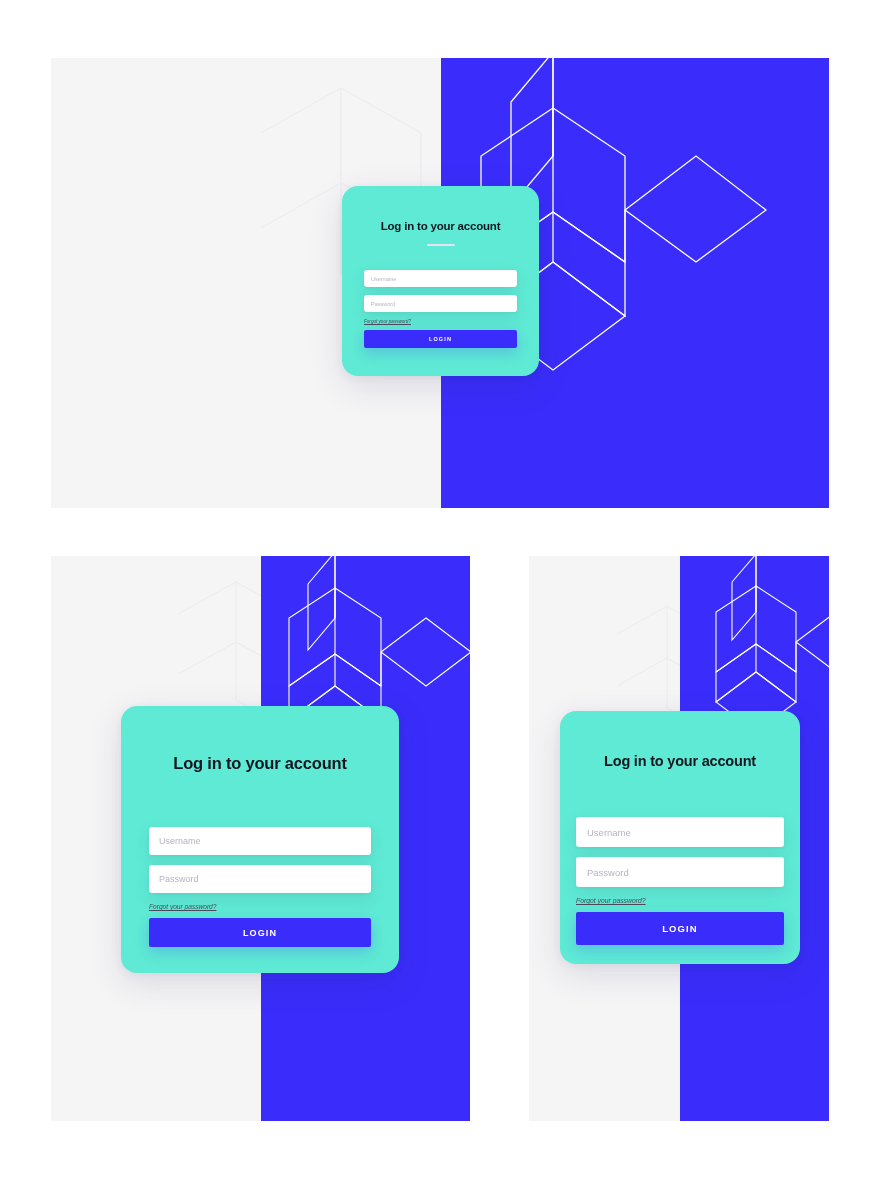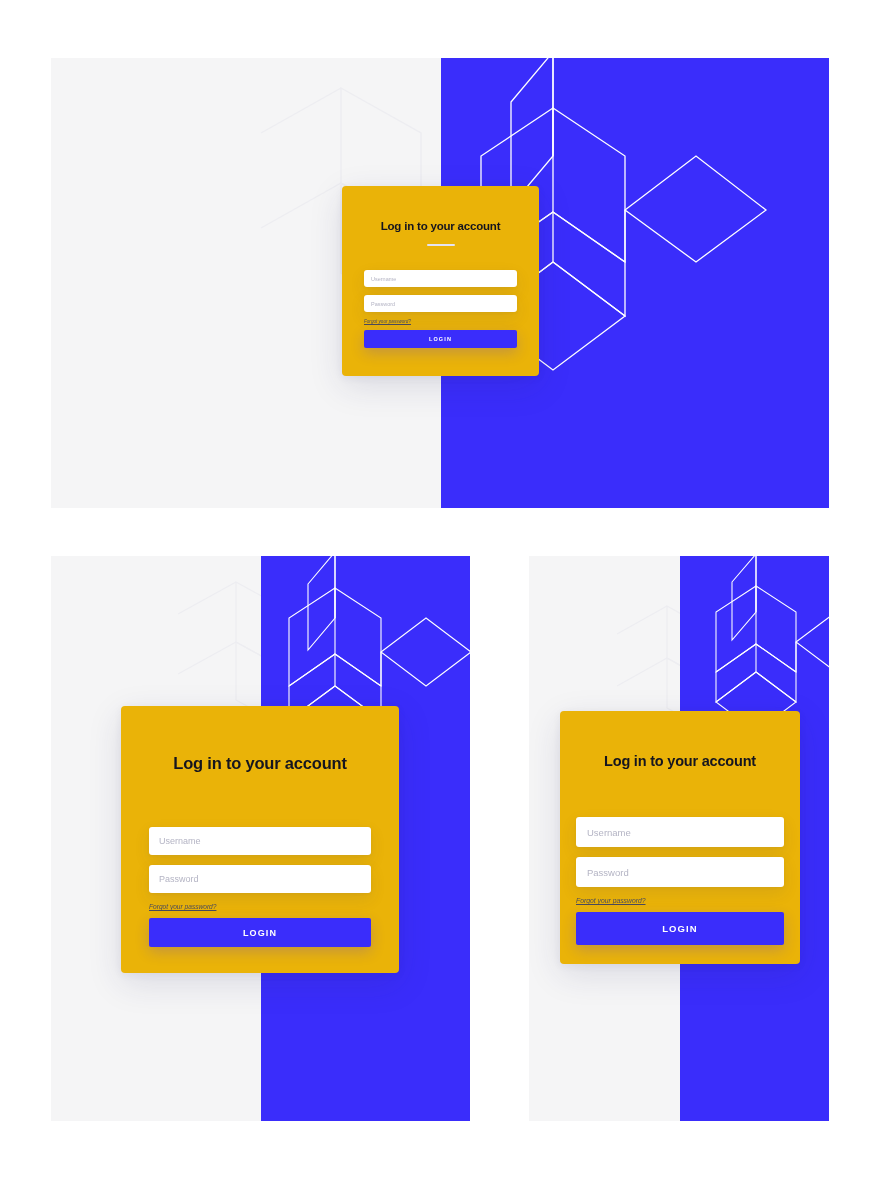--- a/index.html
+++ b/index.html
@@ -39,22 +39,22 @@
     overflow: hidden;
   }
 
   .pattern {
     position: absolute;
     pointer-events: none;
   }
 
   .login-card {
     position: absolute;
-    background: #eab308;
-    border-radius: 4px;
+    background: #5eead4;
+    border-radius: 16px;
     box-shadow: 0 10px 34px rgba(40, 40, 90, 0.13),
                 0 2px 8px rgba(40, 40, 90, 0.06);
     box-sizing: border-box;
     display: flex;
     flex-direction: column;
     align-items: center;
   }
 
   .card-title {
     color: #15151f;

